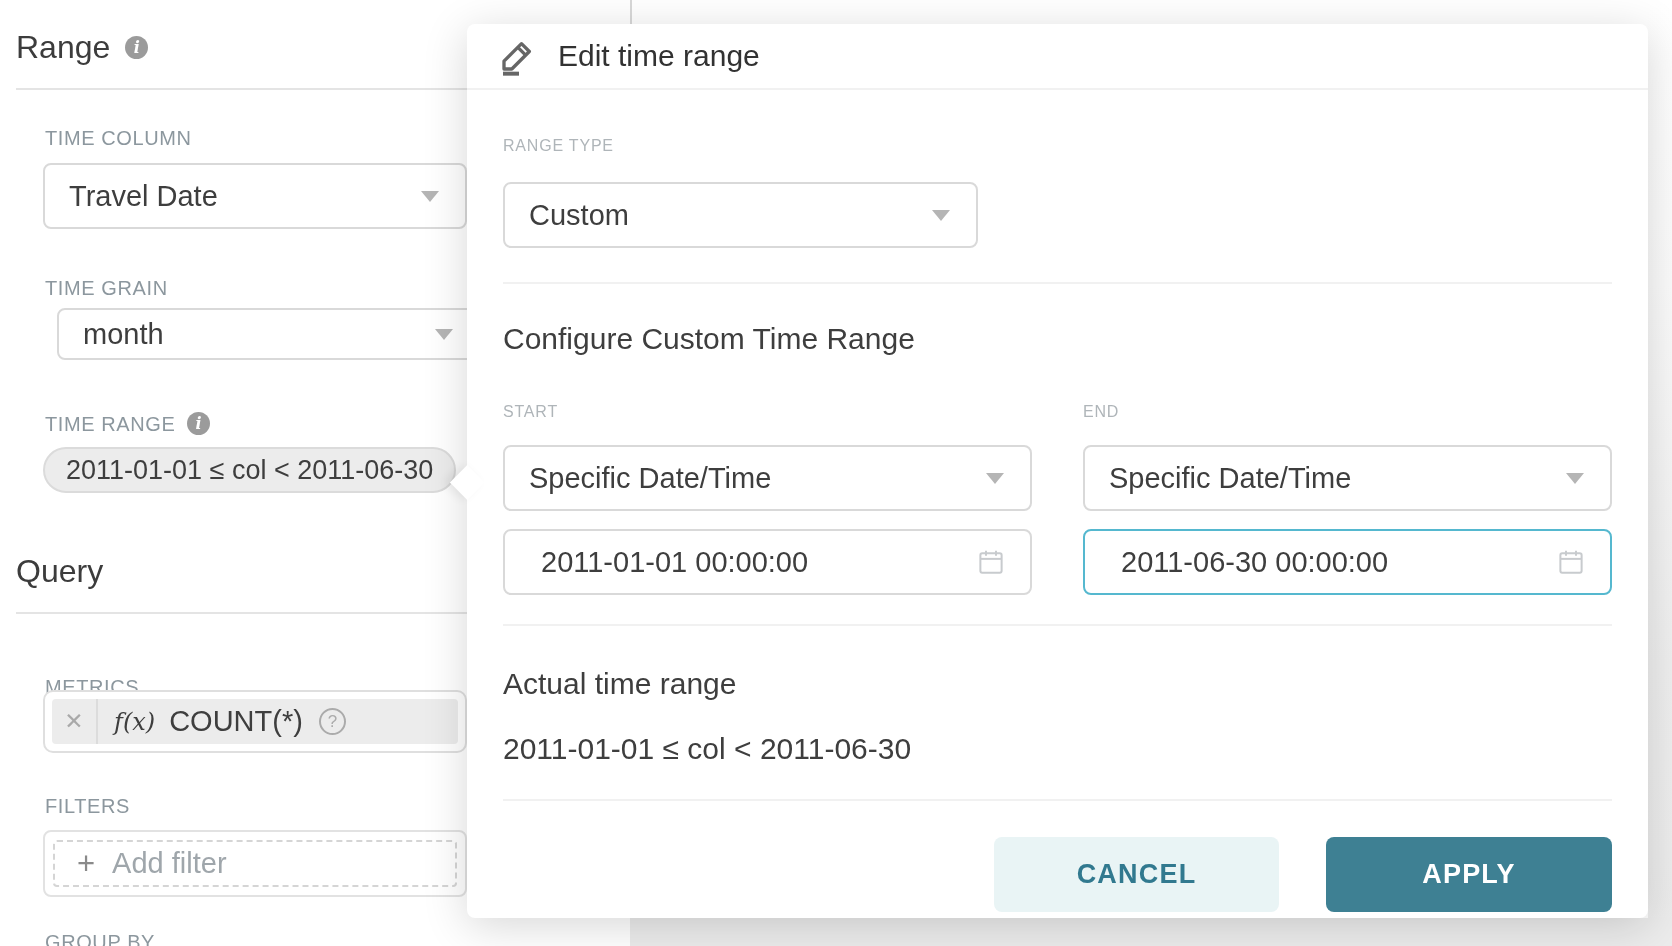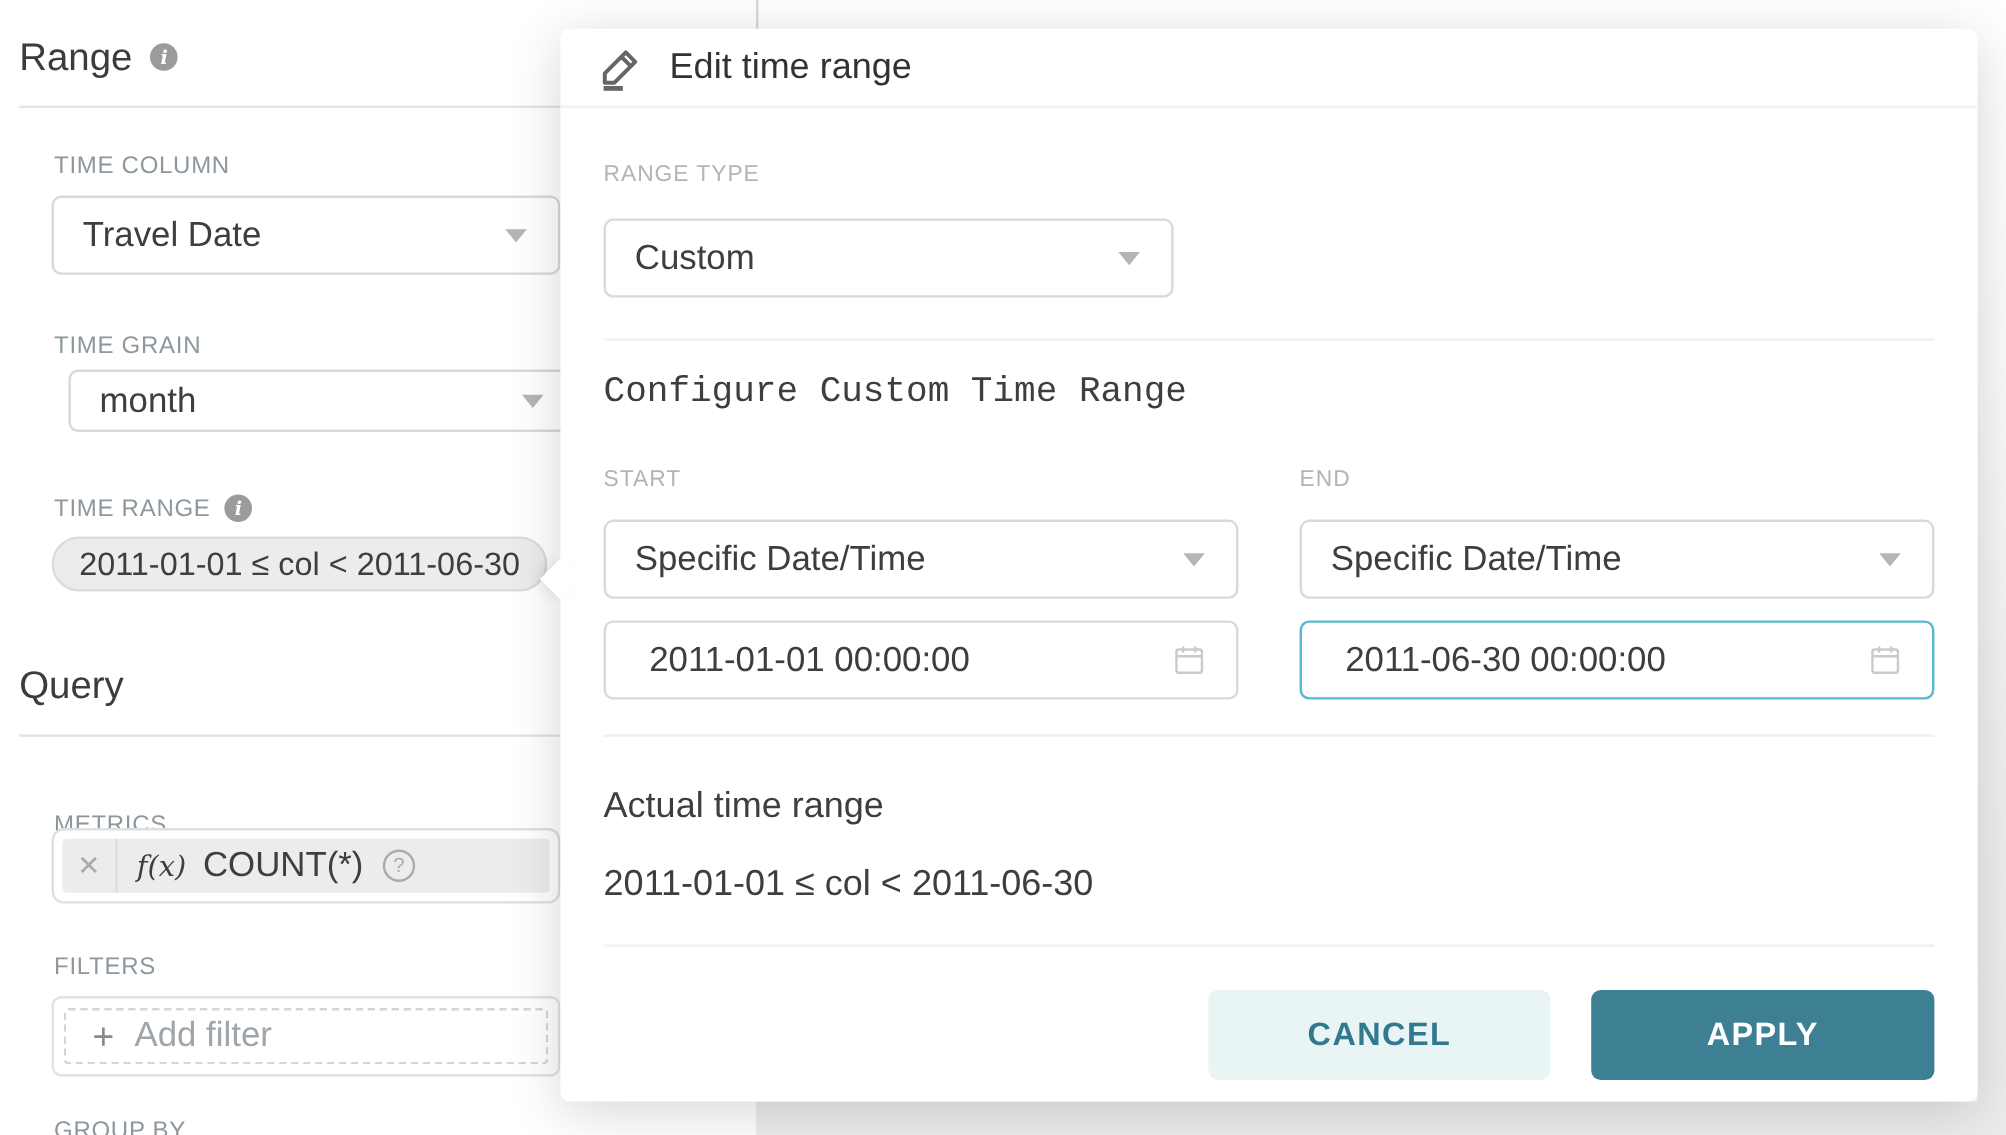--- a/index.html
+++ b/index.html
@@ -52,44 +52,44 @@
 
   
   .modal { position:absolute; left:467px; top:24px; width:1181px; height:894px; background:#fff;
            border-radius:8px; box-shadow:0 8px 45px rgba(0,0,0,0.16); }
   .modal-arrow { position:absolute; left:-12px; top:446px; width:25px; height:25px; background:#fff;
                  transform:rotate(45deg); box-shadow:-4px 4px 10px rgba(0,0,0,0.07); }
   .modal-header { height:66px; display:flex; align-items:center; gap:21px; padding:0 30px;
                   border-bottom:2px solid #F1F1F1; }
   .modal-title { font-size:30px; font-weight:500; color:#323232; }
   .modal-body { padding:0 36px; }
-  .m-label { font-size:19px; line-height:20px; letter-spacing:0.8px; color:#AFB5B9; }
+  .m-label { font-size:16px; line-height:20px; letter-spacing:0.8px; color:#AFB5B9; }
   .mt-rangetype { margin-top:46px; }
   .custom-select { margin-top:26px; width:475px; cursor:pointer; }
   .mdiv { height:2px; background:#F1F1F1; }
   .mdiv-1 { margin-top:34px; }
   .h2 { font-size:30px; line-height:34px; font-weight:400; color:#3E3E3E; }
-  .configure-h { margin-top:26px;font-family:Liberation Mono, monospace; }
+  .configure-h { margin-top:38px; }
   .cols { margin-top:46px; display:flex; gap:51px; }
   .col { width:529px; }
   .col .select { margin-top:23px; cursor:pointer; }
   .dateinput { position:relative; margin-top:18px; display:flex; align-items:center; height:66px;
                padding:0 36px; background:#fff; border:2px solid #D9D9D9; border-radius:8px;
                font-size:29px; color:#3E3E3E; cursor:text; }
   .dateinput.focused { border-color:var(--focus-border, #55B8CF); }
   .cal-icon { position:absolute; right:24px; top:50%; transform:translateY(-50%); }
   .mdiv-2 { margin-top:29px; }
   .actual-h { margin-top:41px; }
   .actual-v { margin-top:31px; font-size:30px; line-height:34px; color:#3E3E3E; }
   .mdiv-3 { margin-top:33px; }
   .modal-footer { margin-top:36px; display:flex; justify-content:flex-end; gap:34px; }
   .btn { height:75px; border:none; border-radius:8px; display:flex; align-items:center; justify-content:center;
          font-family:"Liberation Sans", sans-serif; font-size:27px; font-weight:600; letter-spacing:1.2px; cursor:pointer; }
   .btn-cancel { width:285px; background:var(--cancel-bg, #E9F4F5); color:var(--cancel-text, #31798F); }
-  .btn-apply  { width:286px; background:var(--apply-bg, #3E8093); color:var(--apply-text, #fff); }
+  .btn-apply  { width:286px; background:var(--apply-bg, #3E8093); color:var(--apply-text, #fff);margin-left:13px; }
 </style>
 </head>
 <body>
 
 <div class="stage">
 
   <div class="v-sep"></div>
   <div class="bg-right"></div>
   <div class="bg-bottom"></div>
 

